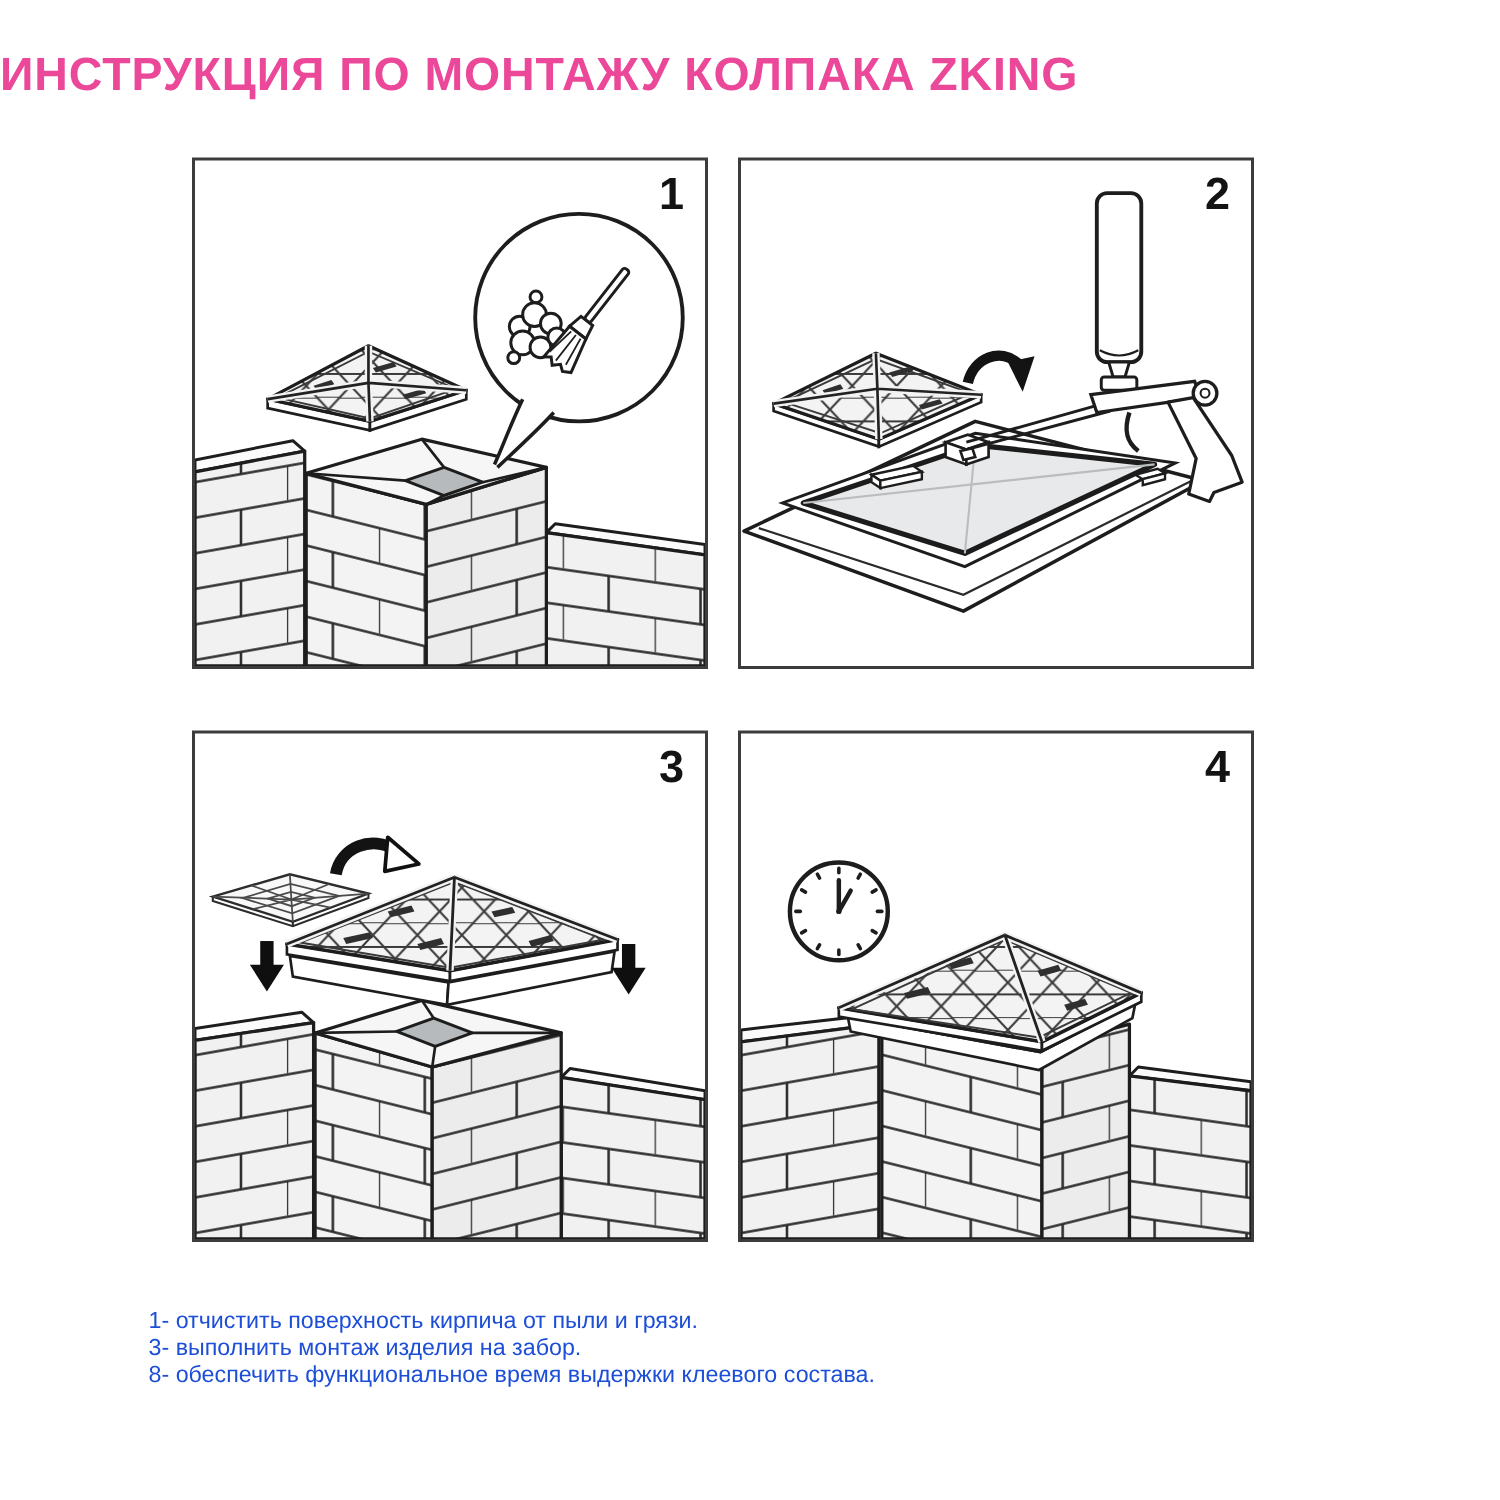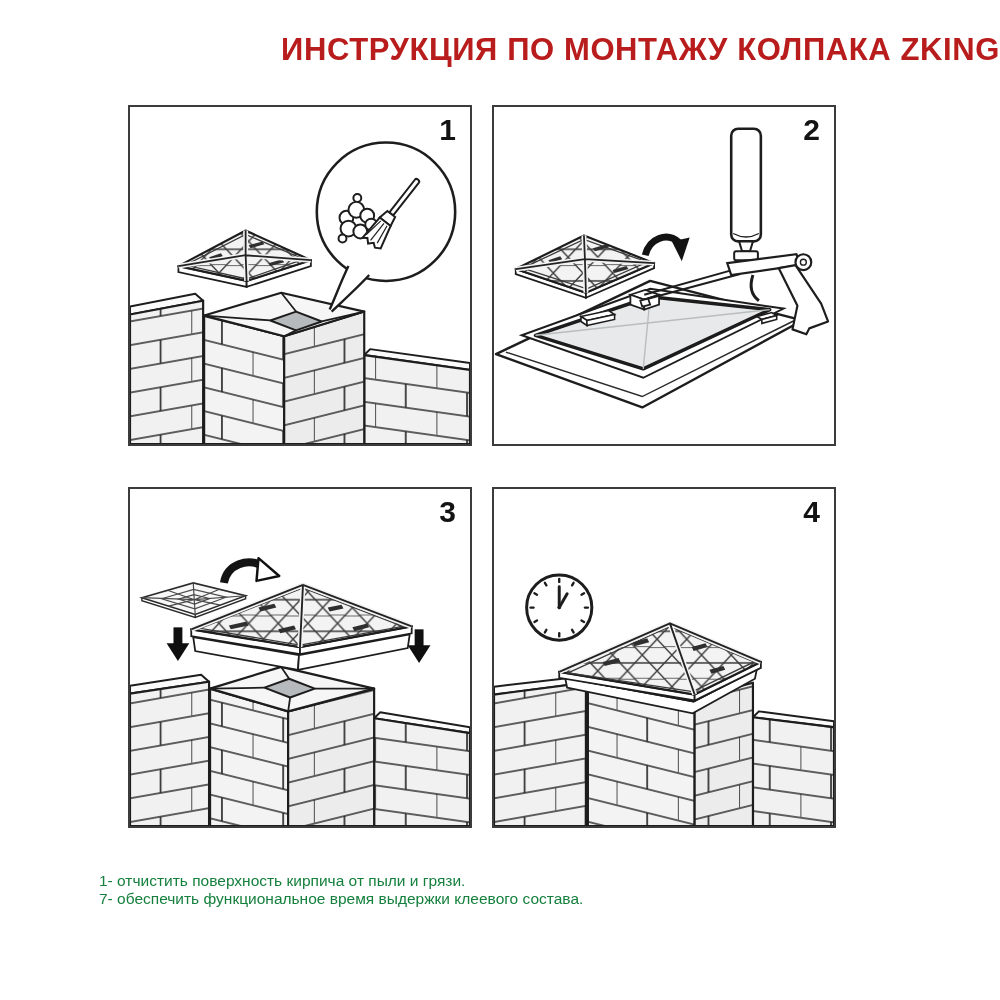--- a/index.html
+++ b/index.html
@@ -1,28 +1,28 @@
 <!DOCTYPE html>
 <html><head>
 <meta charset="utf-8">
 <style>
   html,body{margin:0;padding:0;background:#fff;}
   .page{position:relative;width:1000px;height:1000px;background:#fff;overflow:hidden;
         font-family:"Liberation Sans", sans-serif;}
-  .title{position:absolute;left:0;top:32px;width:1000px;text-align:right;
-         font-size:31px;font-weight:800;letter-spacing:.6px;color:#b91c1c;white-space:nowrap;}
+  .title{position:absolute;left:0;top:32px;width:1000px;text-align:left;
+         font-size:31px;font-weight:800;letter-spacing:.6px;color:#ec4899;white-space:nowrap;}
   .panel{position:absolute;width:344px;height:341px;border:2px solid #3c3c3c;
          background:#fff;box-sizing:border-box;}
   .panel svg{position:absolute;left:0;top:0;width:100%;height:100%;}
   .p1{left:128px;top:105px;}
   .p2{left:492px;top:105px;}
   .p3{left:128px;top:487px;}
   .p4{left:492px;top:487px;}
   .num{position:absolute;top:6px;right:14px;font-size:30px;font-weight:800;color:#131313;z-index:5;}
-  .steps{position:absolute;left:99px;top:872px;color:#15803d;font-size:15.5px;line-height:17.8px;}
+  .steps{position:absolute;left:99px;top:872px;color:#1d4ed8;font-size:15.5px;line-height:17.8px;}
   .step{white-space:nowrap;}
 </style>
 </head>
 <body>
 
 <div class="page">
 
   <div class="title">ИНСТРУКЦИЯ ПО МОНТАЖУ КОЛПАКА ZKING</div>
 
   <div class="panel p1">
@@ -278,16 +278,17 @@
         <path d="M66,120 L66,99" stroke="#1d1d1d" stroke-width="3" stroke-linecap="round"></path>
         <path d="M66,120 L74,106" stroke="#1d1d1d" stroke-width="3" stroke-linecap="round"></path>
         <circle cx="66" cy="120" r="1.8" fill="#1d1d1d"></circle>
       </g>
     </svg>
     <div class="num">4</div>
   </div>
 
   <div class="steps">
     <div class="step">1- отчистить поверхность кирпича от пыли и грязи.</div>
-    <div class="step">7- обеспечить функциональное время выдержки клеевого состава.</div>
+    <div class="step">3- выполнить монтаж изделия на забор.</div>
+    <div class="step">8- обеспечить функциональное время выдержки клеевого состава.</div>
   </div>
 
 </div>
 
 </body></html>

